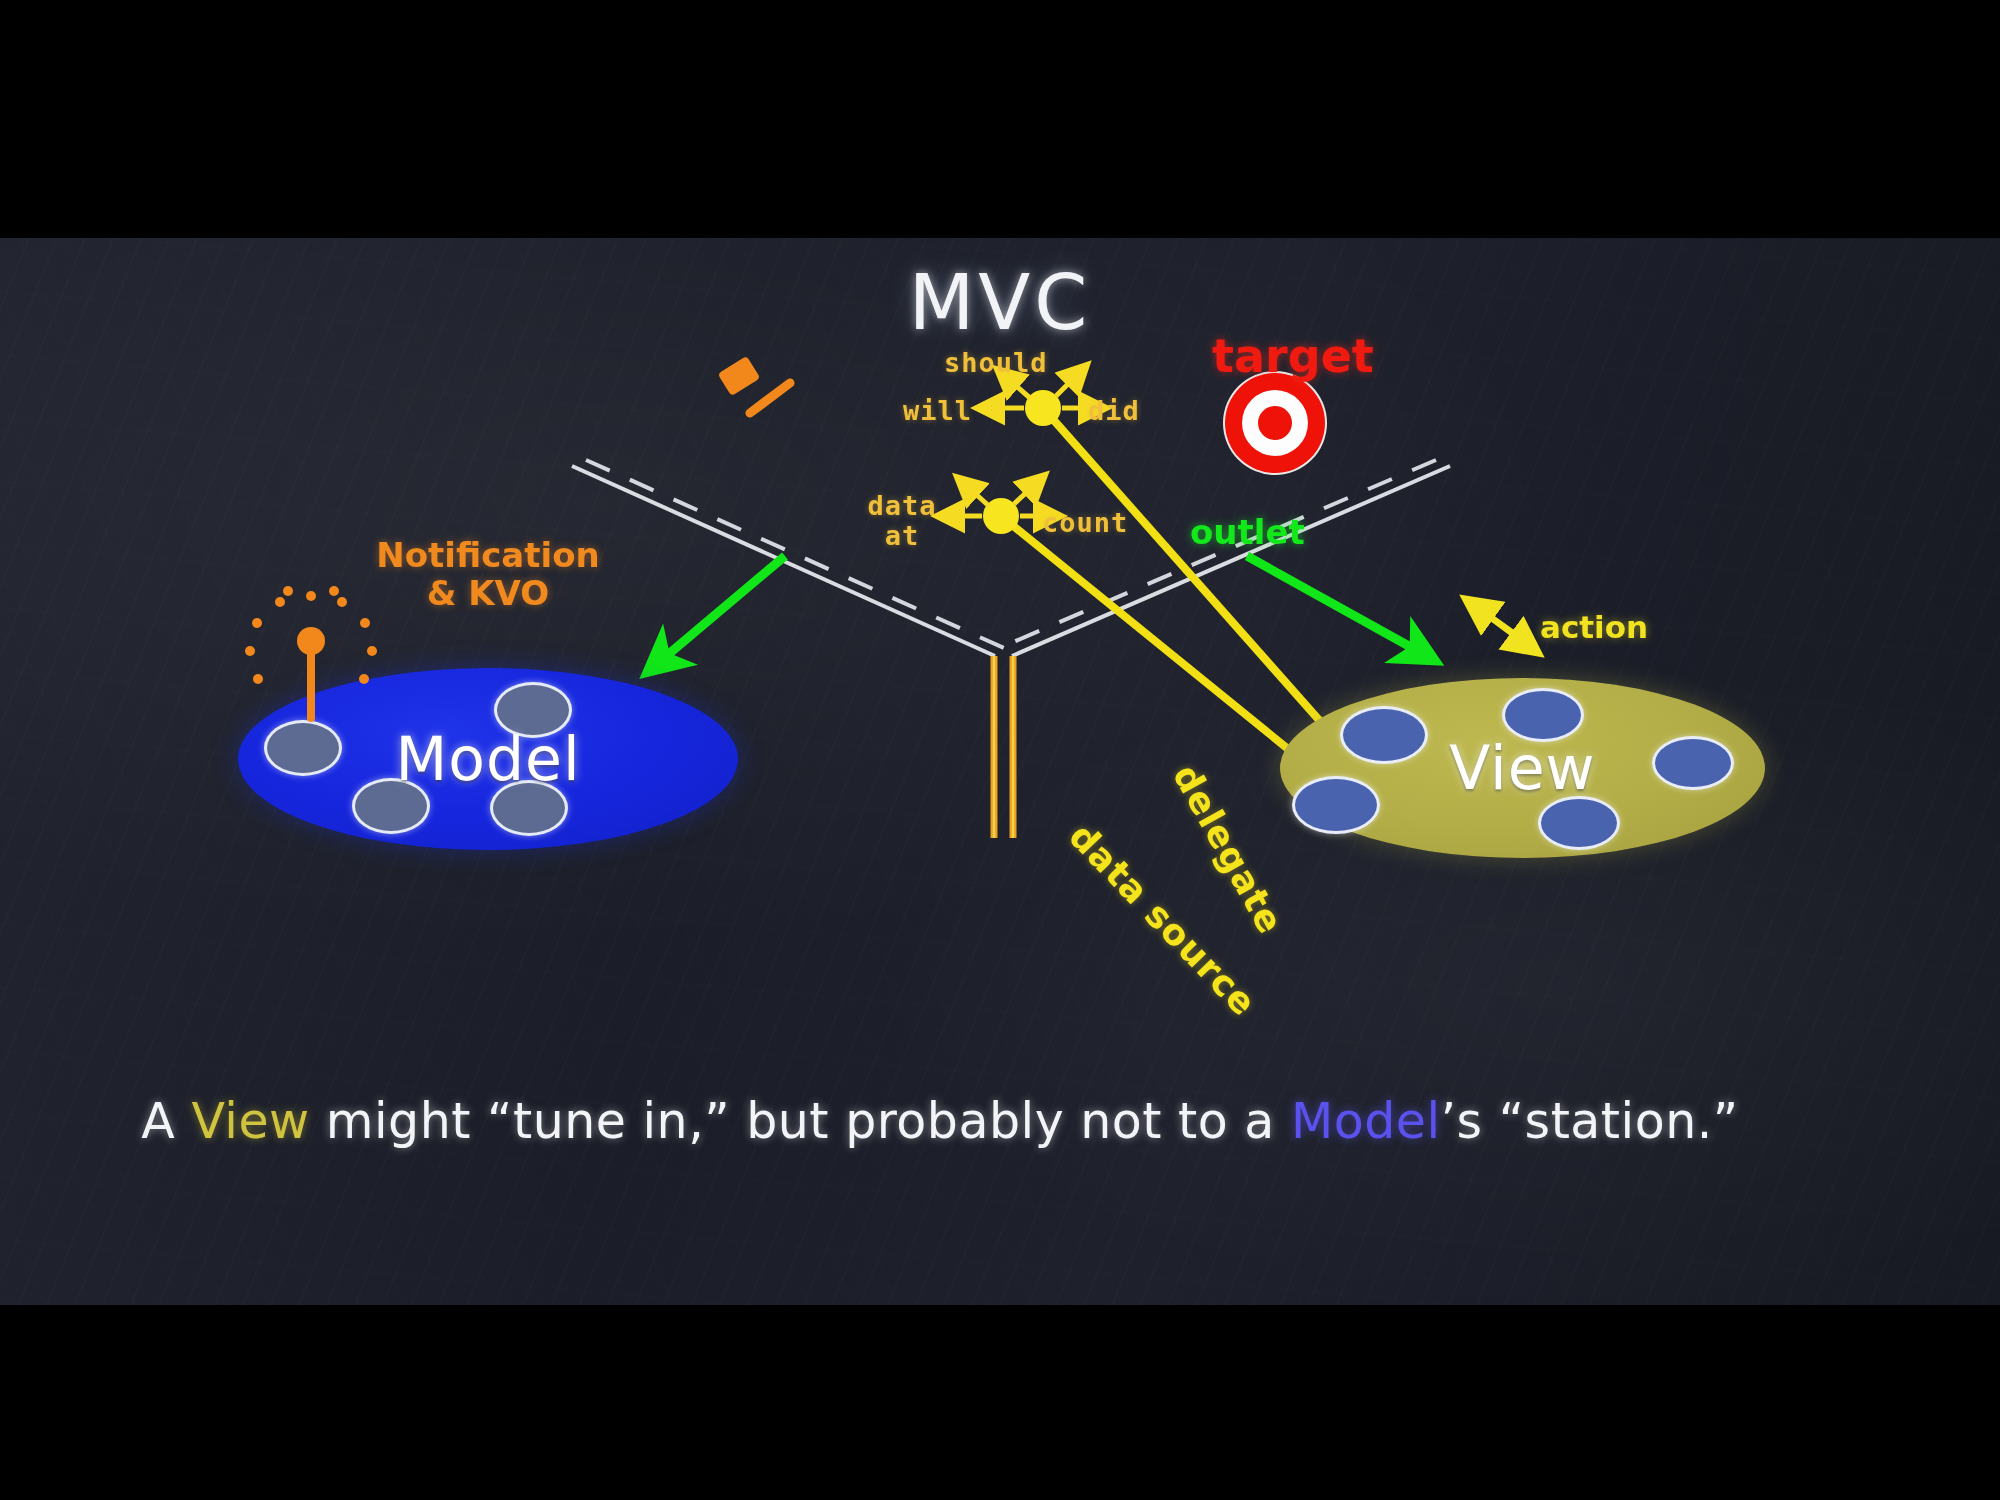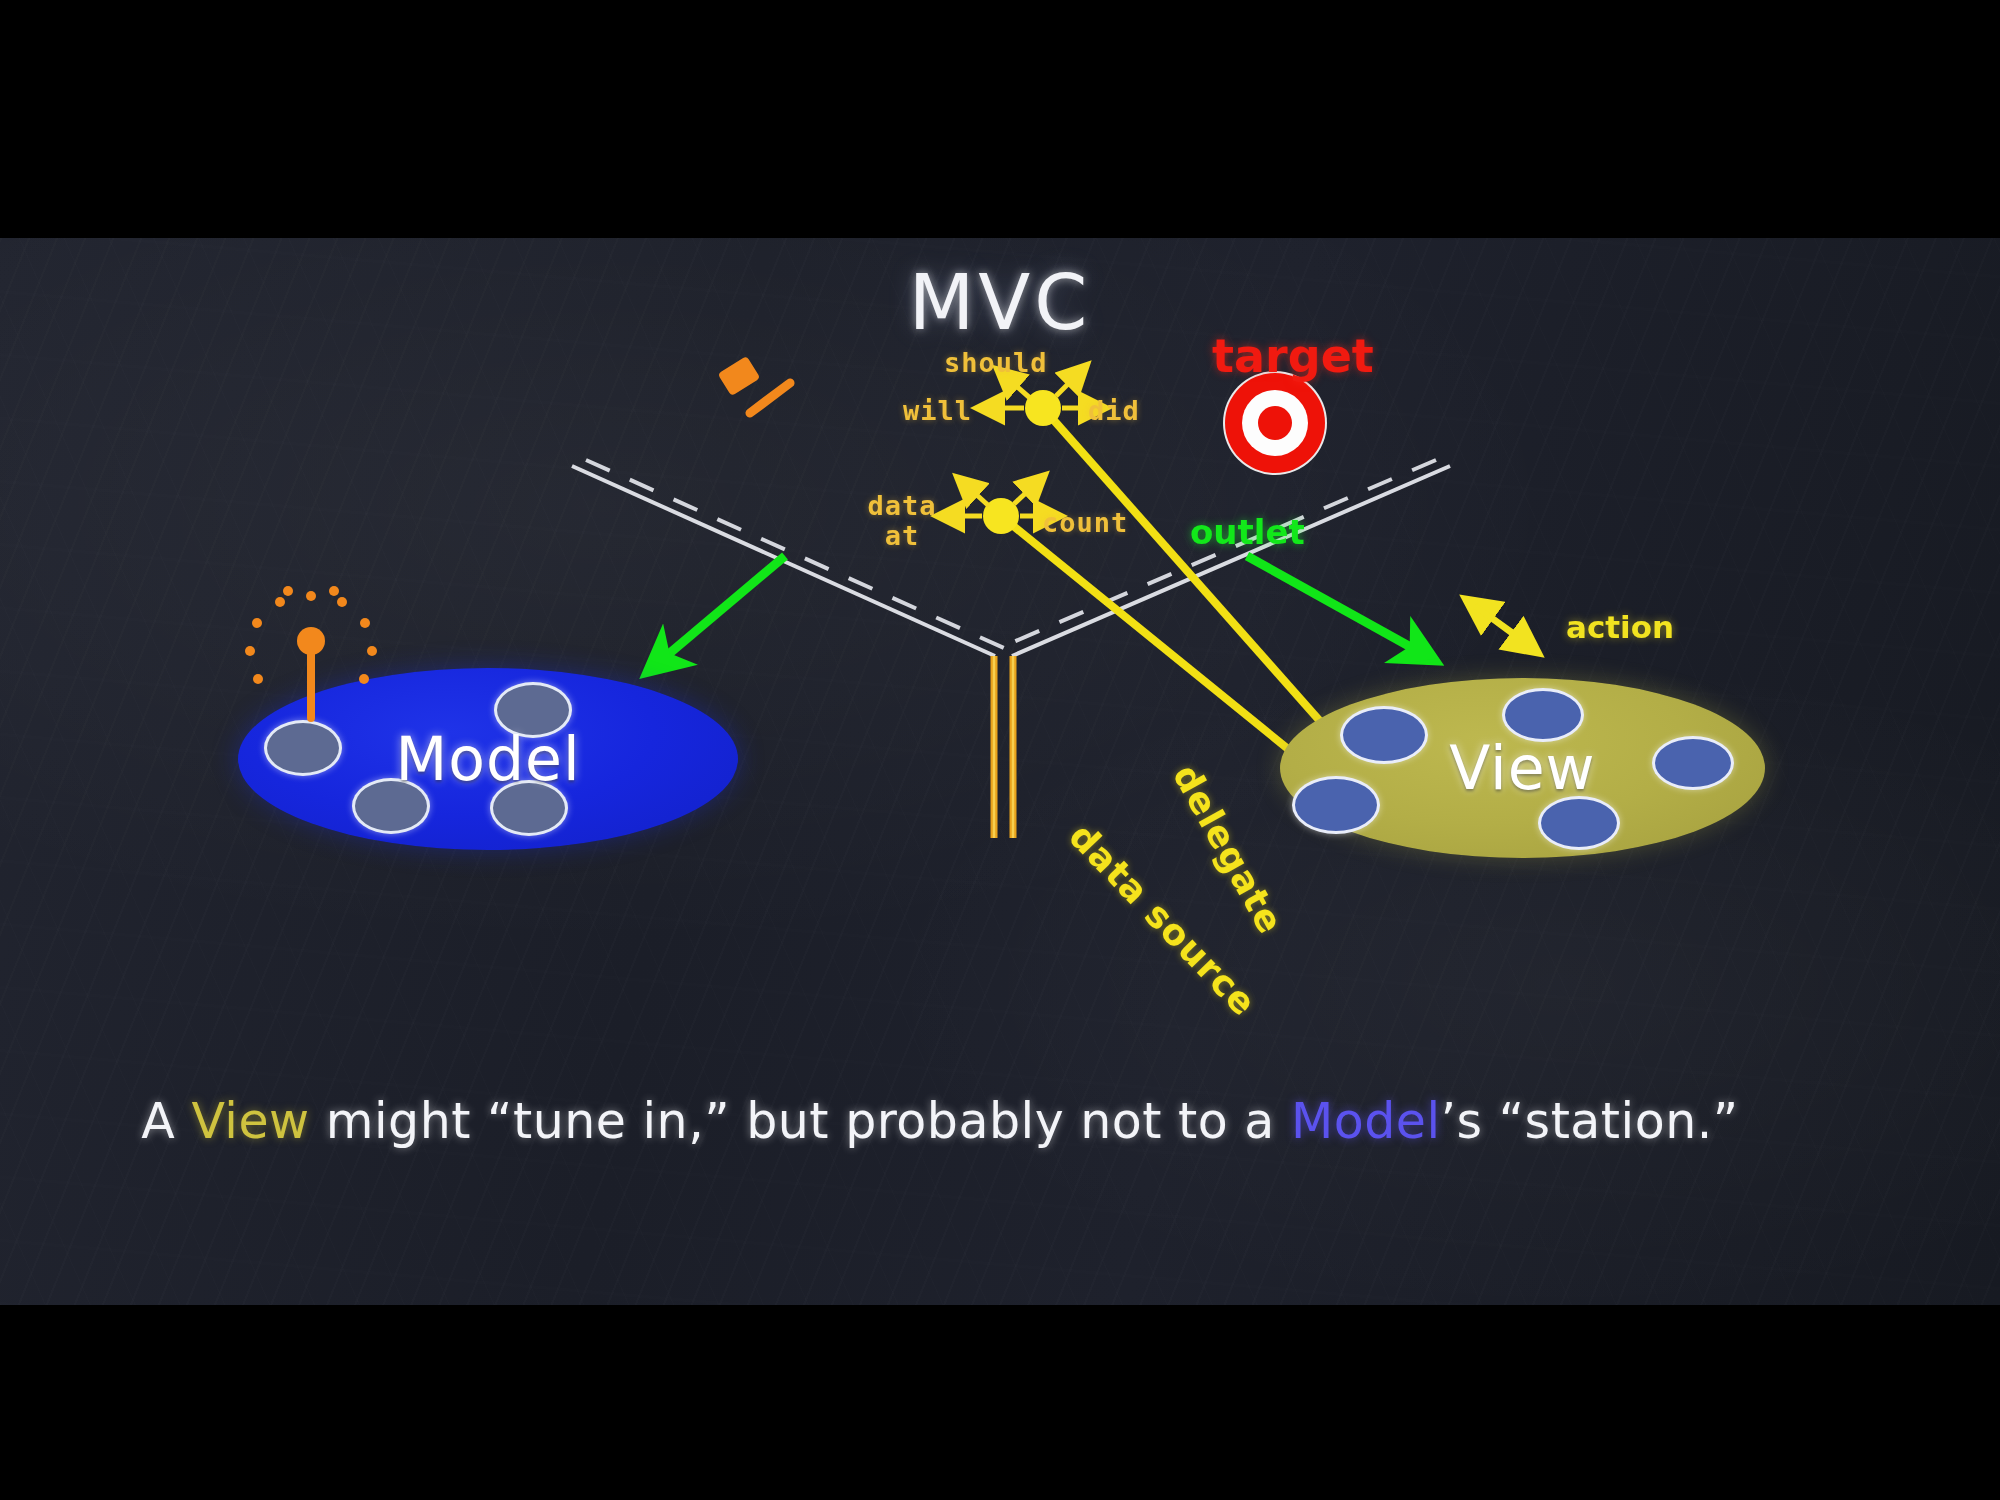--- a/index.html
+++ b/index.html
@@ -57,21 +57,21 @@
 
   
   .lbl{white-space:pre;line-height:1.12;}
   .mono{font-family:"DejaVu Sans Mono",monospace;}
 
   #lbl-target{left:1212px;top:93px;color:#f11a10;font-size:46px;font-weight:700;
               text-shadow:0 0 9px rgba(255,40,25,.55);}
   #lbl-outlet{left:1190px;top:275px;color:#12e81a;font-size:34px;font-weight:700;
               text-shadow:0 0 9px rgba(30,255,50,.5);}
   #lbl-action{left:1540px;top:372px;color:#f2e320;font-size:31px;font-weight:700;
-              text-shadow:0 0 8px rgba(250,230,40,.45);margin-left:26px;}
+              text-shadow:0 0 8px rgba(250,230,40,.45);}
   #lbl-notification{left:358px;top:298px;width:260px;text-align:center;color:#f08a1e;
                     font-size:34px;font-weight:600;text-shadow:0 0 9px rgba(250,140,35,.45);}
 
   .ctrl-word{color:#f0c03a;font-size:27px;font-weight:700;letter-spacing:1px;
              text-shadow:0 0 6px rgba(240,190,60,.4);}
   #w-should{left:944px;top:110px;}
   #w-will{left:903px;top:158px;}
   #w-did{left:1088px;top:158px;text-align:center;}
   #w-dataat{left:862px;top:253px;text-align:center;width:80px;}
   #w-count{left:1042px;top:270px;}
@@ -201,20 +201,22 @@
         <circle cx="364" cy="441" r="5"></circle>
           <circle cx="280" cy="364" r="5"></circle>
         <circle cx="257" cy="385" r="5"></circle>
           <circle cx="250" cy="413" r="5"></circle>
         <circle cx="258" cy="441" r="5"></circle>
         <circle cx="288" cy="353" r="5"></circle>
           <circle cx="334" cy="353" r="5"></circle>
       </g>
     </svg>
 
+    <div class="abs lbl z6" id="lbl-notification">Notification
+&amp; KVO</div>
 
     <div class="abs bubble z3" id="view">
       <div class="subdot view" style="left:60px;top:28px;width:82px;height:52px;"></div>
       <div class="subdot view" style="left:12px;top:98px;width:82px;height:52px;"></div>
       <div class="subdot view" style="left:222px;top:10px;width:76px;height:48px;"></div>
       <div class="subdot view" style="left:258px;top:118px;width:76px;height:48px;"></div>
       <div class="subdot view" style="left:372px;top:58px;width:76px;height:48px;"></div>
       <span class="bubble-label">View</span>
     </div>
 

